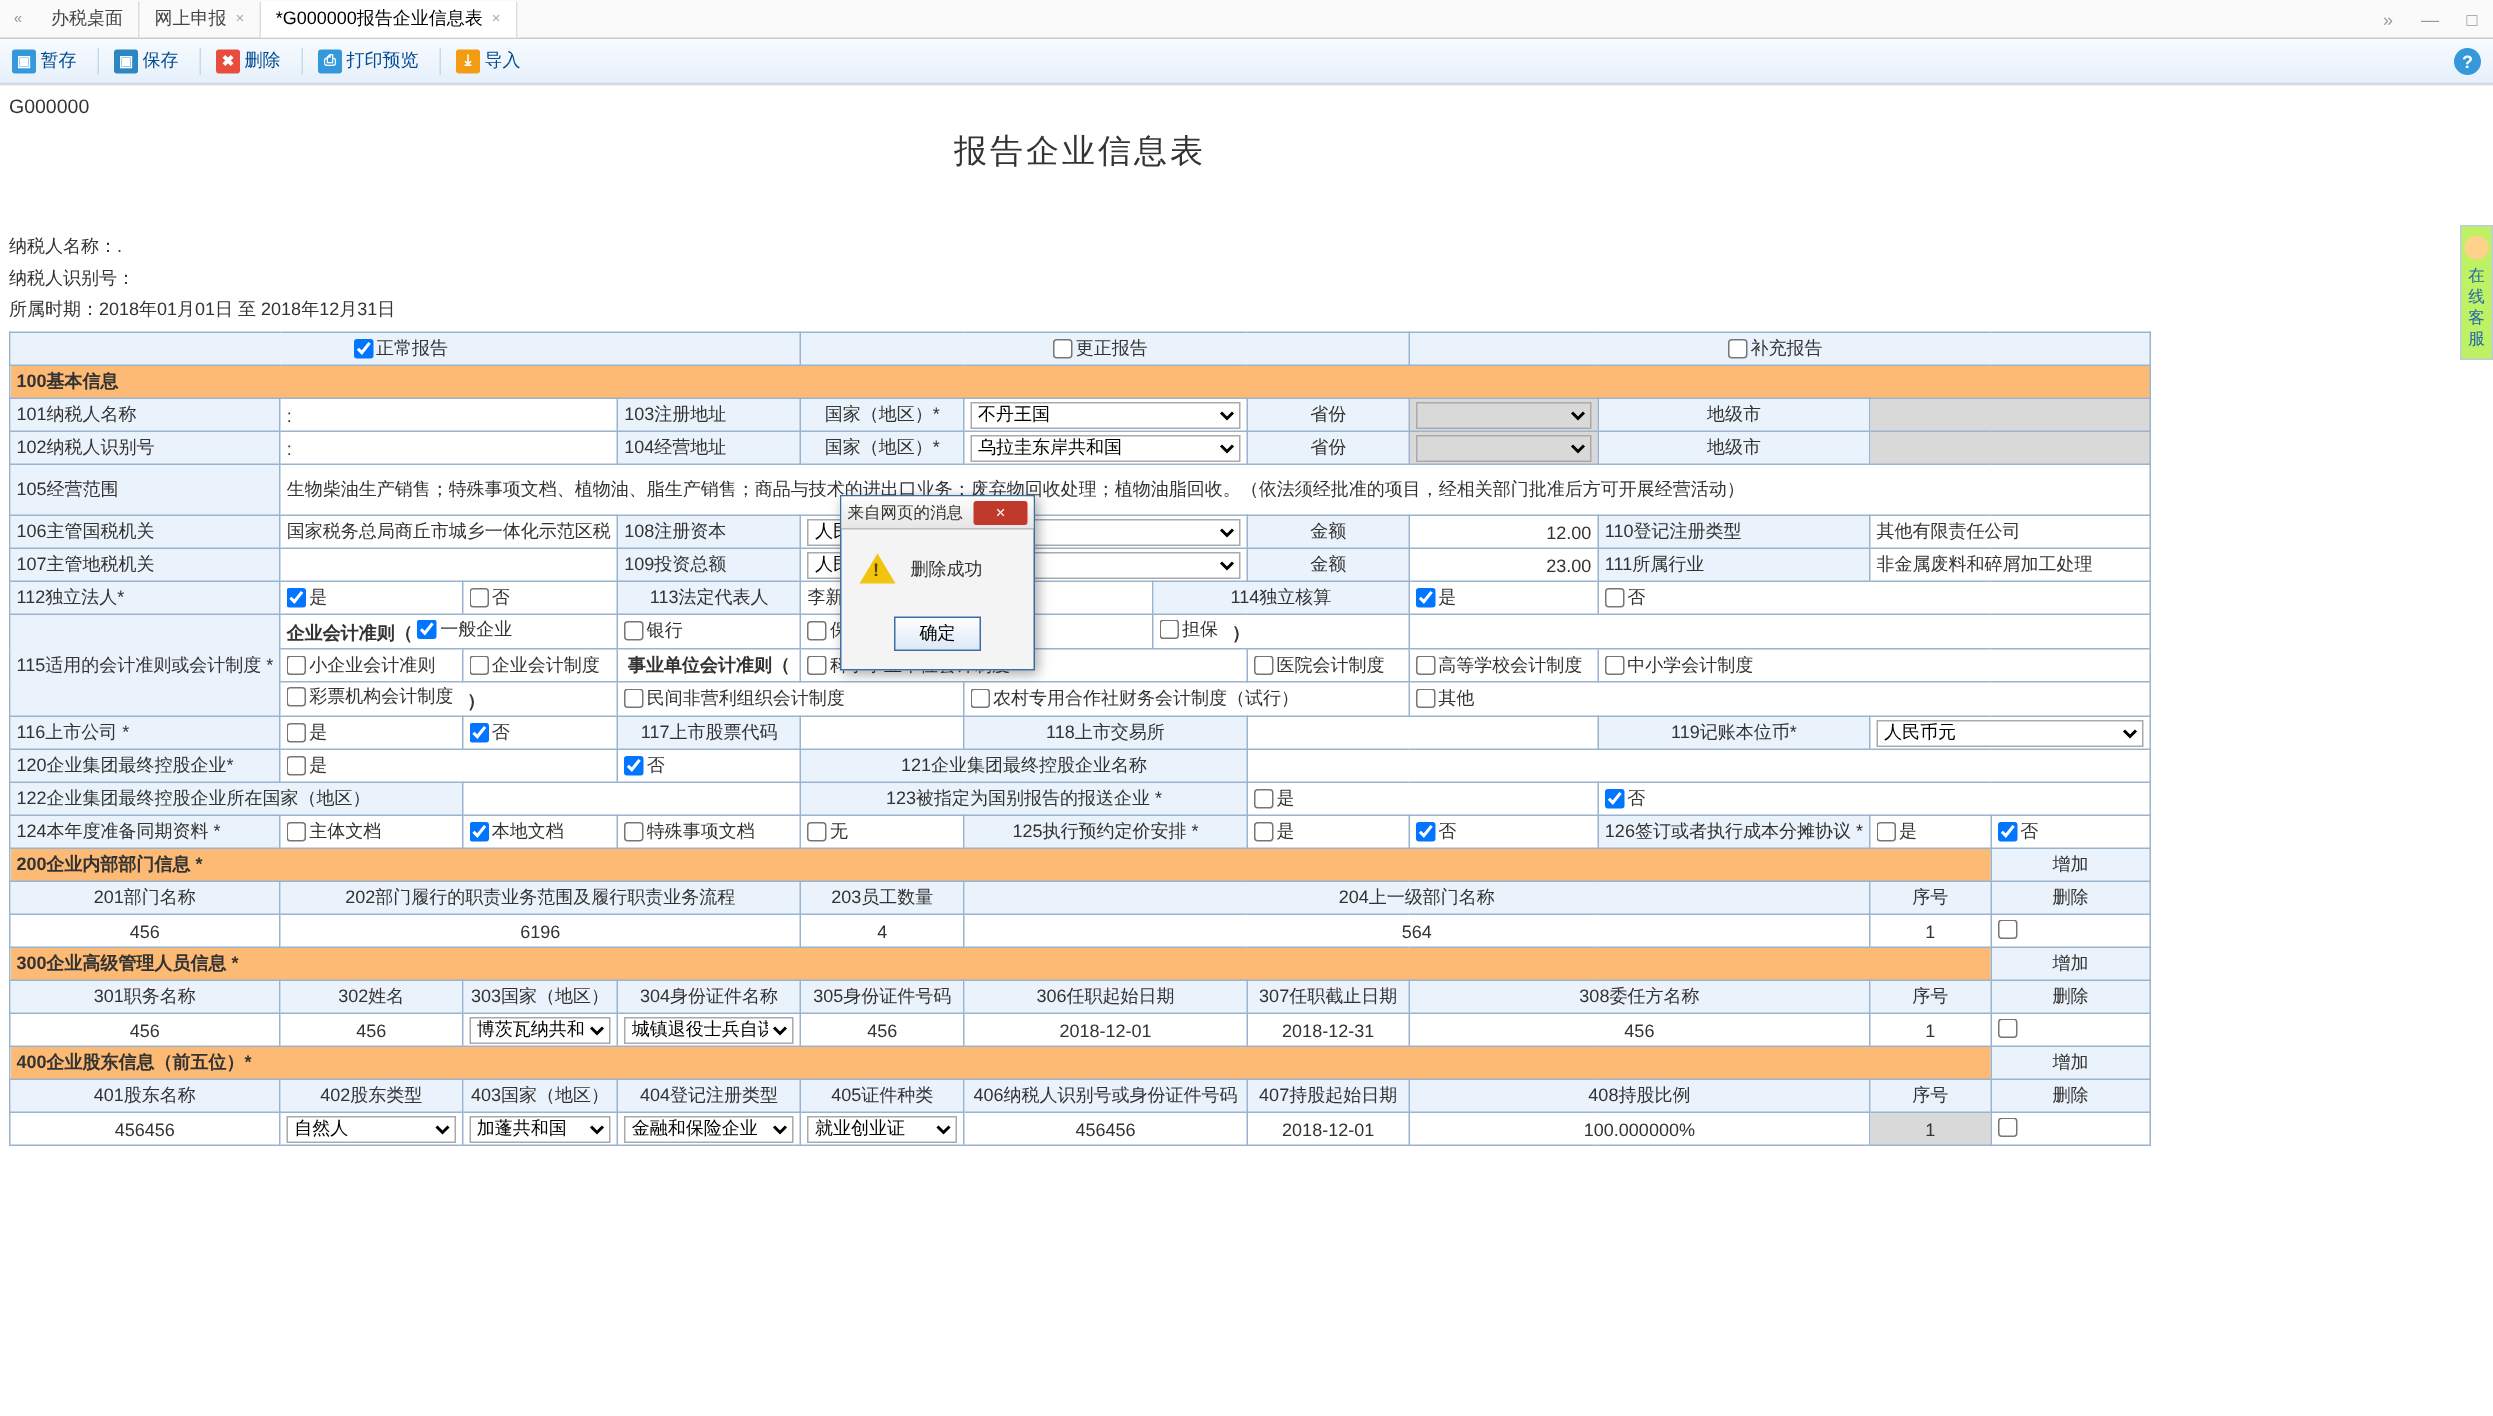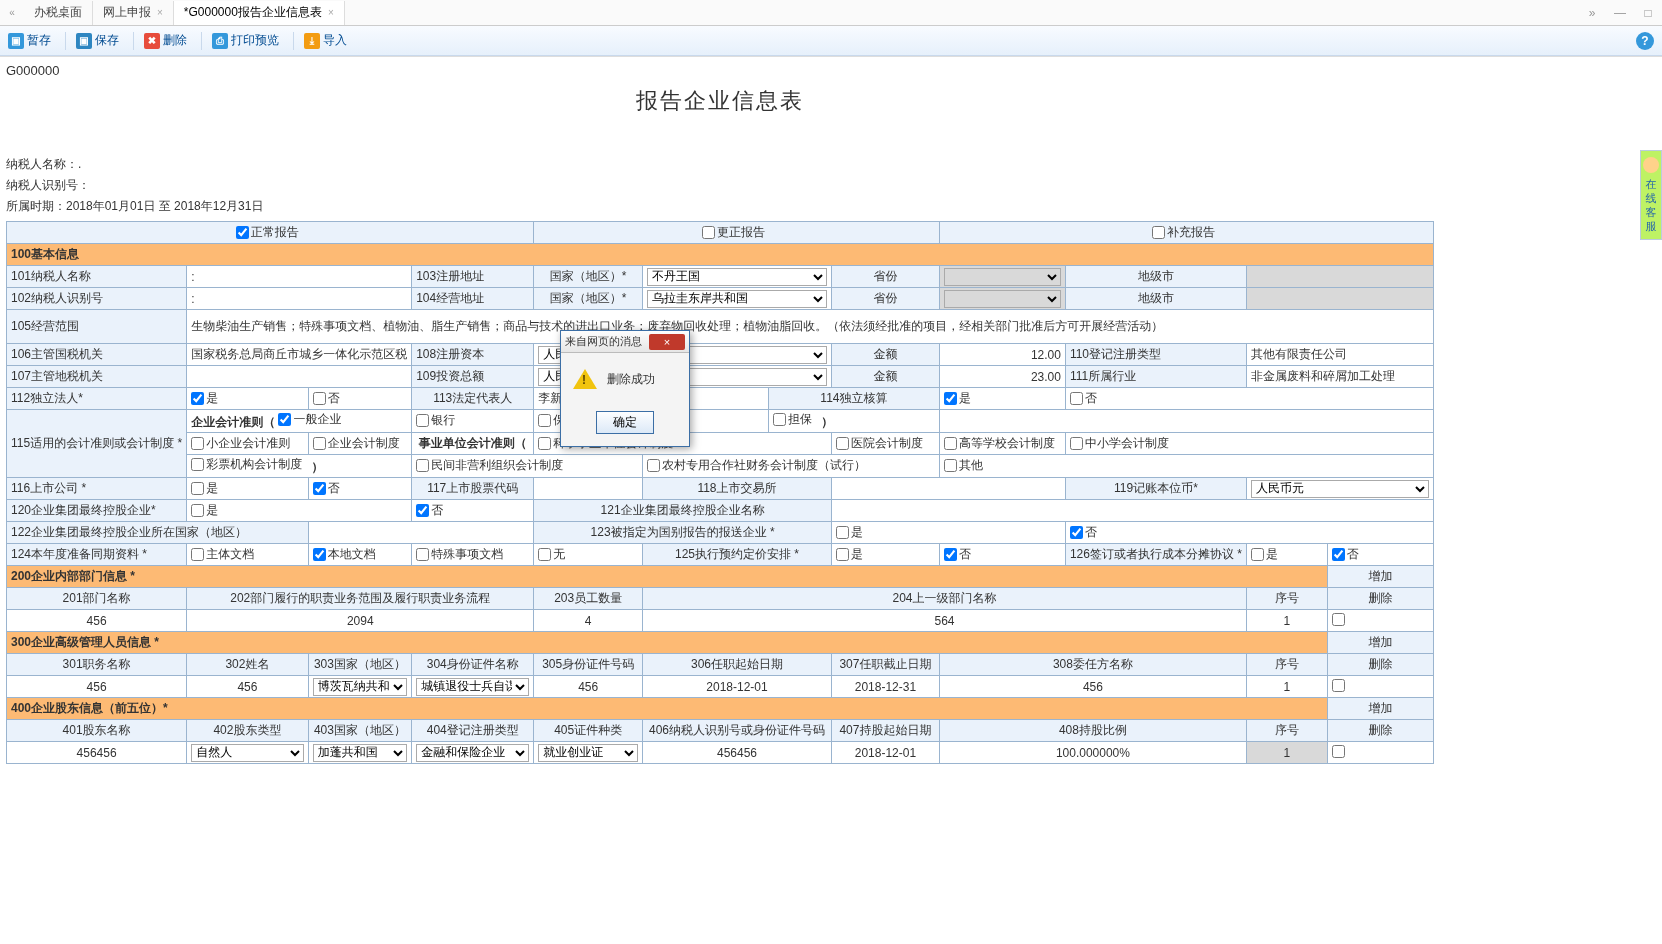--- a/index.html
+++ b/index.html
@@ -377,21 +377,21 @@
   <tr>
     <th>201部门名称</th>
     <th colspan="3">202部门履行的职责业务范围及履行职责业务流程</th>
     <th>203员工数量</th>
     <th colspan="5">204上一级部门名称</th>
     <th>序号</th>
     <th>删除</th>
   </tr>
   <tr>
     <td class="center">456</td>
-    <td class="center" colspan="3">2094</td>
+    <td class="center" colspan="3">6196</td>
     <td class="center">4</td>
     <td class="center" colspan="5">564</td>
     <td class="center">1</td>
     <td class="val"><input type="checkbox" style=""></td>
   </tr>
 
   <tr>
             <td class="section" colspan="11">300企业高级管理人员信息  *</td>
       <td class="hdr">增加</td>
           </tr>

